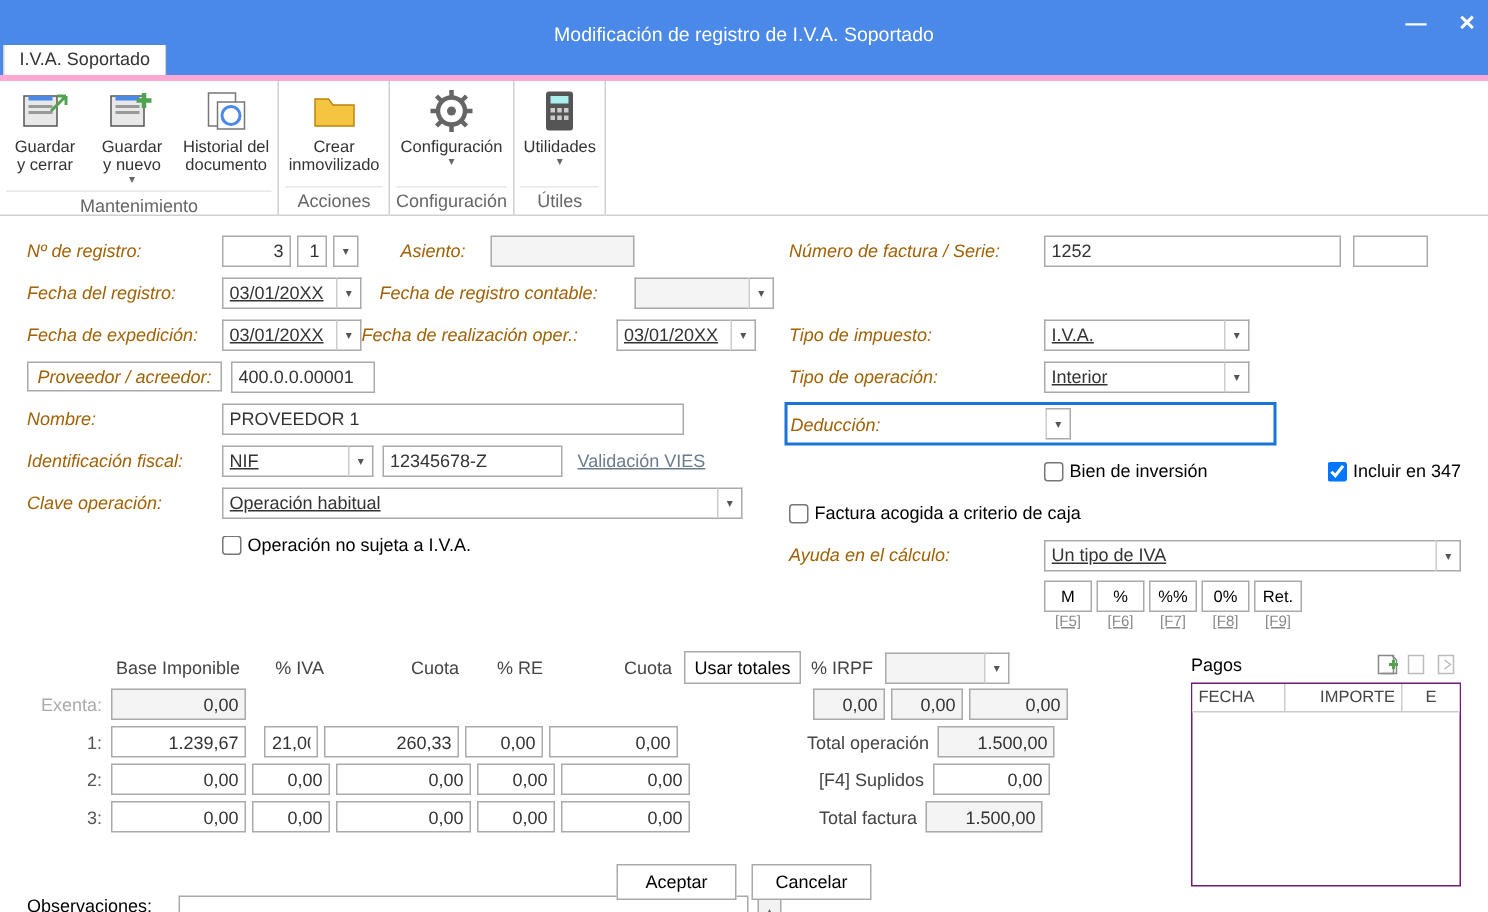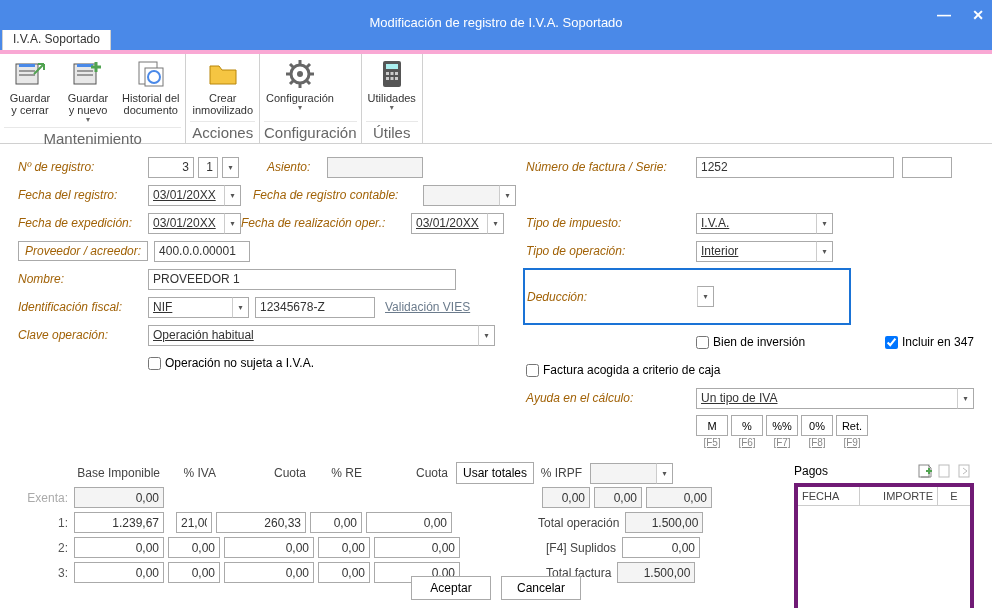--- a/index.html
+++ b/index.html
@@ -8,41 +8,41 @@
 .titlebar { background: #4a89e8; color: #fff; height: 30px; display: flex; align-items: flex-end; justify-content: center; position: relative; }
 .titlebar .title { font-size: 13px; font-weight: 400; }
 .titlebar .winbtns { position: absolute; right: 4px; top: 0; display: flex; gap: 14px; height: 30px; align-items: center; }
 .titlebar .winbtn { width: 20px; height: 20px; display: flex; align-items: center; justify-content: center; color: #fff; cursor: pointer; font-size: 14px; font-weight: bold; }
 
 .tabstrip { background: #4a89e8; height: 24px; display: flex; align-items: flex-end; border-bottom: 4px solid #f9a8d4; }
 .tab { background: #fff; color: #333; padding: 4px 10px; border: 1px solid #d0d0d0; border-bottom: none; border-radius: 3px 3px 0 0; margin-left: 2px; }
 
 .ribbon { display: flex; background: #fff; border-bottom: 1px solid #d0d0d0; height: 90px; }
 .ribgroup { display: flex; flex-direction: column; border-right: 1px solid #d0d0d0; padding: 2px 4px 0 4px; }
-.ribgroup .items { display: flex; flex: 1; align-items: flex-start; gap: 6px; }
-.ribgroup .caption { text-align: center; color: #666; font-size: 15px; padding: 2px 0; border-top: 1px solid #e8e8e8; }
+.ribgroup .items { display: flex; flex: 1; align-items: flex-start; gap: 6px; justify-content: center; }
+.ribgroup .caption { text-align: center; color: #666; font-size: 12px; padding: 2px 0; border-top: 1px solid #e8e8e8; }
 .ribbtn { display: flex; flex-direction: column; align-items: center; justify-content: flex-start; min-width: 52px; padding: 2px 2px; cursor: pointer; text-align: center; color: #333; line-height: 1.1; }
 .ribbtn svg { width: 32px; height: 32px; margin-bottom: 2px; }
 .ribbtn .rlabel { font-size: 11px; white-space: pre-line; }
 .ribbtn .dd { font-size: 8px; color: #666; }
 
 .form { padding: 12px 18px 8px 18px; display: flex; gap: 10px; }
 .col { flex: 1; }
 .row { display: flex; align-items: center; margin-bottom: 6px; min-height: 22px; }
 .row .lbl { width: 130px; color: #a16207; font-style: italic; }
 .row .lbl.wide { width: 170px; }
 .row .lbl.btn { border: 1px solid #aaa; padding: 2px 6px; background: #fff; width: auto; margin-right: 6px; }
 input[type=text], select { border: 1px solid #aaa; background: #fff; padding: 2px 4px; height: 21px; font-size: 12px; color: #333; }
 input[type=text].ro { background: #f4f4f4; }
 input[type=text].num { text-align: right; }
 .combo { display: flex; align-items: stretch; }
 .combo input { border-right: none; text-decoration: underline; }
 .combo .arrow, .ddarrow { width: 17px; height: 21px; border: 1px solid #aaa; background: #fff; display: flex; align-items: center; justify-content: center; cursor: pointer; font-size: 8px; color: #555; }
 .combo .arrow { border-left: 1px solid #ccc; }
-.hl { border: 2px solid #1a73d6 !important; padding: 16px; }
+.hl { border: 2px solid #1a73d6 !important; padding: 2px; }
 .chk { display: flex; align-items: center; gap: 4px; }
 .chk input { width: 13px; height: 13px; }
 .link { color: #6b7b8c; text-decoration: underline; cursor: pointer; }
 
 .helpbtns { display: flex; gap: 3px; }
 .hbtn { display: flex; flex-direction: column; align-items: center; }
 .hbtn button { width: 32px; height: 21px; border: 1px solid #aaa; background: #fff; cursor: pointer; font-size: 11px; }
 .hbtn .fk { font-size: 10px; color: #888; text-decoration: underline; margin-top: 1px; }
 
 .gridwrap { padding: 0 18px 6px 18px; display: flex; gap: 6px; }
@@ -52,21 +52,21 @@
 .ghead .gh { text-align: right; padding-right: 4px; color: #444; font-size: 12px; }
 .grow { display: flex; align-items: center; margin-bottom: 4px; }
 .grow .rl { width: 56px; text-align: right; padding-right: 6px; color: #555; }
 .grow input { text-align: right; }
 .paginline { display:flex; align-items:center; gap:4px; margin-left:4px;}
 .ibtn { width:18px; height:18px; display:flex; align-items:center; justify-content:center; cursor:pointer; }
 .totrow { display:flex; align-items:center; }
 .totrow .tl { flex:1; text-align:right; padding-right:6px; color:#444; }
 .totrow .tv { width:78px; }
 
-.paytbl { border:4px solid #701a75; height:136px; background:#fff; position:relative; }
+.paytbl { border:1px solid #701a75; height:136px; background:#fff; position:relative; }
 .paytbl .phead { display:flex; border-bottom:1px solid #ccc; background:#fff; }
 .paytbl .phead div { padding:3px 4px; border-right:1px solid #ccc; font-size:11px; color:#444; }
 .paytbl .phead div:last-child { border-right:none; }
 
 .obswrap { padding: 0 18px; display:flex; align-items:flex-start; gap:6px; }
 .obswrap textarea { width: 380px; height: 40px; border:1px solid #aaa; resize:none; padding:2px 4px; font-family: inherit; font-size:12px; }
 .spinner { display:flex; flex-direction:column; height:40px; }
 .spinner .sp { width:16px; height:20px; border:1px solid #aaa; background:#f2f2f2; display:flex; align-items:center; justify-content:center; font-size:8px; color:#666; cursor:pointer; }
 
 .footer { position:absolute; bottom:8px; left:0; right:0; display:flex; justify-content:center; gap:10px; }

